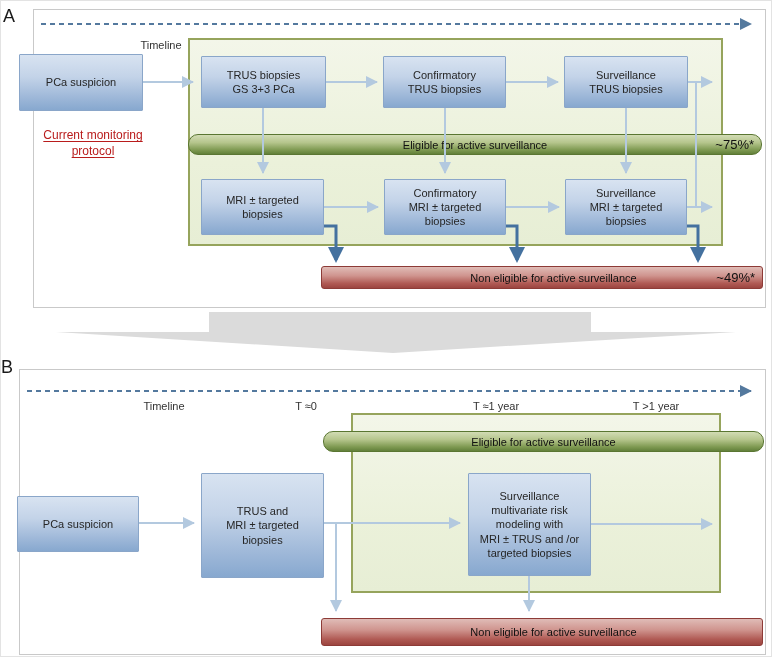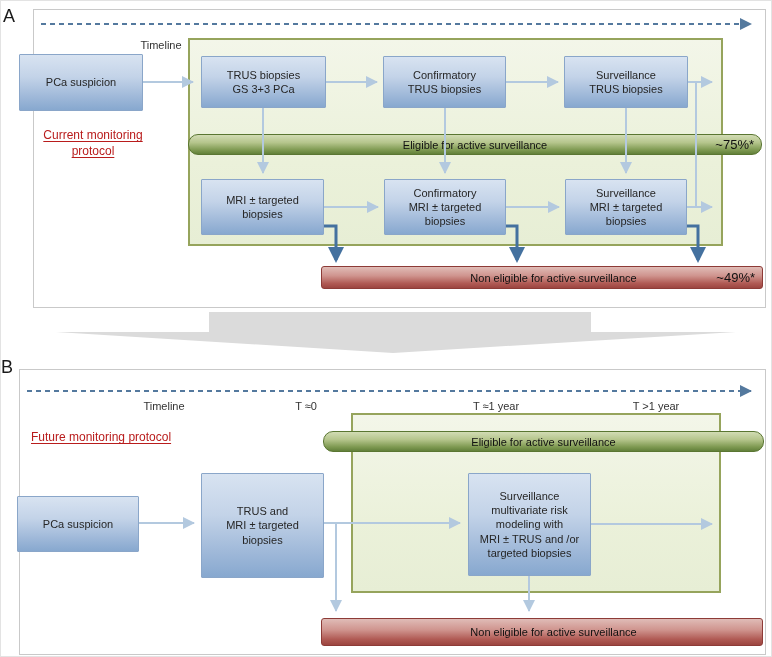--- a/index.html
+++ b/index.html
@@ -99,21 +99,20 @@
   <div class="panel-border" style="left:18px;top:368px;width:745px;height:284px;background:transparent;"></div>
   <div class="panel-letter" style="left:0px;top:356px;">B</div>
 
   <div class="tl-label" style="left:108px;top:371px;">Timeline</div>
   <div class="tl-label" style="left:250px;top:371px;">T ≈0</div>
   <div class="tl-label" style="left:440px;top:371px;">T ≈1 year</div>
   <div class="tl-label" style="left:600px;top:371px;">T &gt;1 year</div>
 
   <div class="greenpanel" style="left:350px;top:412px;width:370px;height:180px;"></div>
 
-  <div class="protocol-label nowrap" style="left:30px;top:428px;width:160px;text-align:left;">Future monitoring protocol</div>
 
   <div class="greenbar" style="left:322px;top:430px;width:441px;height:21px;">
     <span>Eligible for active surveillance</span>
   </div>
 
   <div class="bluebox" style="left:16px;top:495px;width:122px;height:56px;">PCa suspicion</div>
 
   <div class="bluebox" style="left:200px;top:472px;width:123px;height:105px;">TRUS and
 MRI ± targeted
 biopsies</div>

